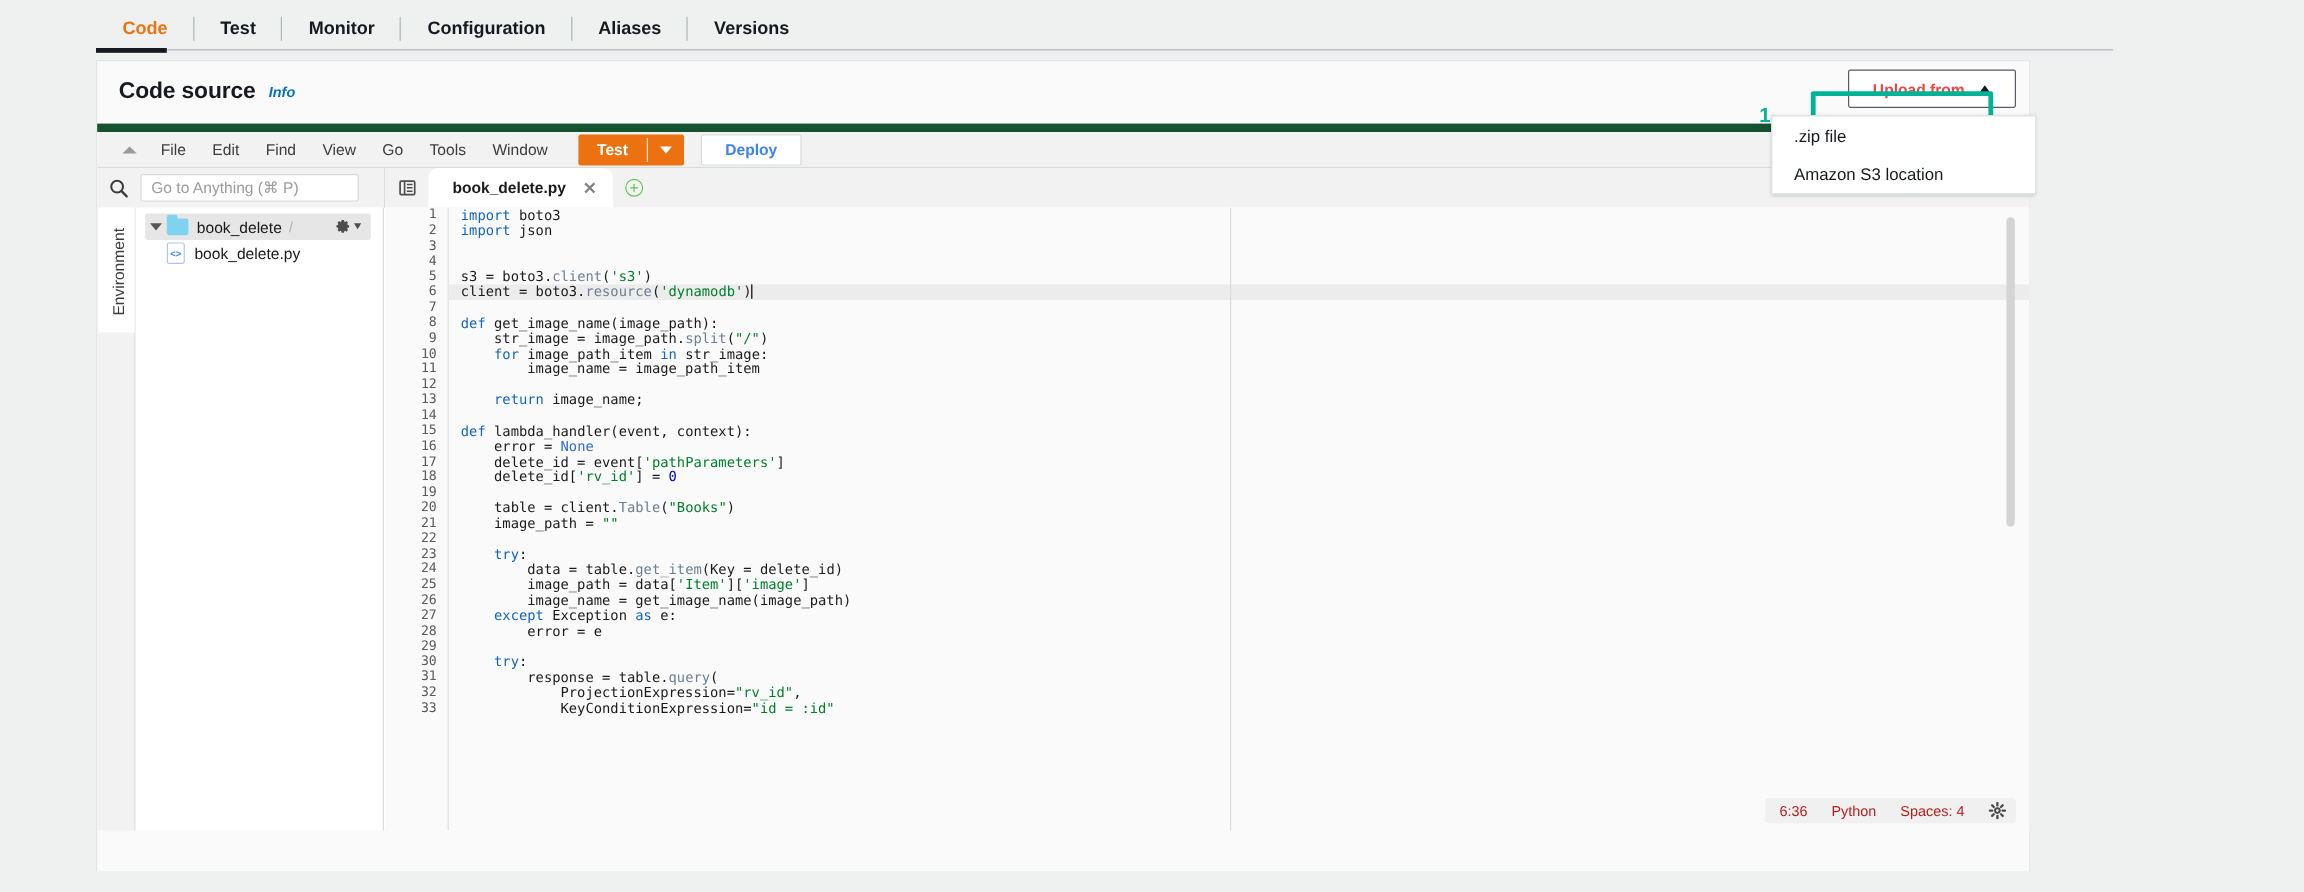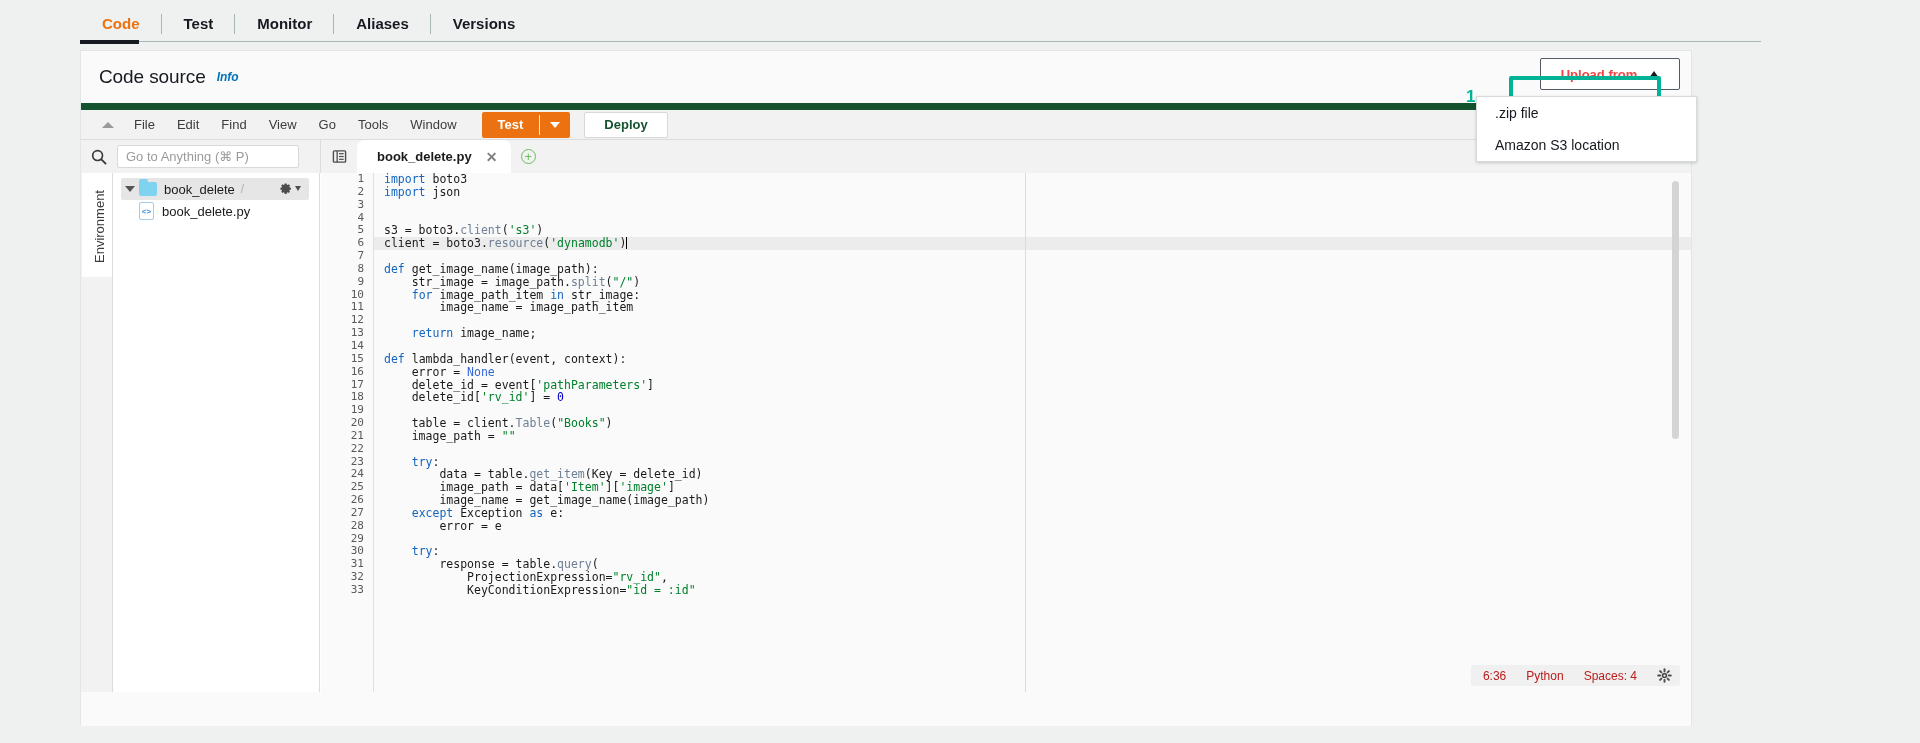--- a/index.html
+++ b/index.html
@@ -46,21 +46,21 @@
     background: #fafafa;
     border: 1px solid #e4e6e6;
     border-bottom: none;
   }
   .panel-header {
     position: relative; height: 52px;
     display: flex; align-items: center;
     padding-left: 18px;
   }
   .panel-title {
-    font-size: 19px; font-weight: normal; color: #16191f; letter-spacing: -0.1px;
+    font-size: 19px; font-weight: bold; color: #16191f; letter-spacing: -0.1px;
   }
   .panel-info {
     margin-left: 11px; font-size: 12px; font-weight: bold; color: #0073bb;
     cursor: pointer;
     font-style: italic;
   }
 
   
   .upload-wrap {
     position: absolute; right: 11px; top: 7px;
@@ -133,21 +133,21 @@
   .btn-test .dcaret i {
     width: 0; height: 0;
     border-left: 5px solid transparent; border-right: 5px solid transparent;
     border-top: 6px solid #fff;
     display: block;
   }
   .btn-deploy {
     margin-left: 14px; height: 26px; padding: 0 19px;
     background: #fff; border: 1px solid #d5dbdb; border-radius: 2px;
     display: flex; align-items: center;
-    font-size: 13px; font-weight: bold; color: #14532d;
+    font-size: 13px; font-weight: bold; color: #3b82f6;
     cursor: pointer;
   }
 
   
   .ide-body {
     position: relative; height: 552px; background: #fff;
     border-top: 1px solid #dcdcdc;
   }
 
   
@@ -323,20 +323,24 @@
       <div class="tab active">
         <span>Code</span>
         <span class="sep"></span>
       </div>
       <div class="tab">
         <span>Test</span>
         <span class="sep"></span>
       </div>
       <div class="tab">
         <span>Monitor</span>
+        <span class="sep"></span>
+      </div>
+      <div class="tab">
+        <span>Configuration</span>
         <span class="sep"></span>
       </div>
       <div class="tab">
         <span>Aliases</span>
         <span class="sep"></span>
       </div>
       <div class="tab">
         <span>Versions</span>
       </div>
     </div>

